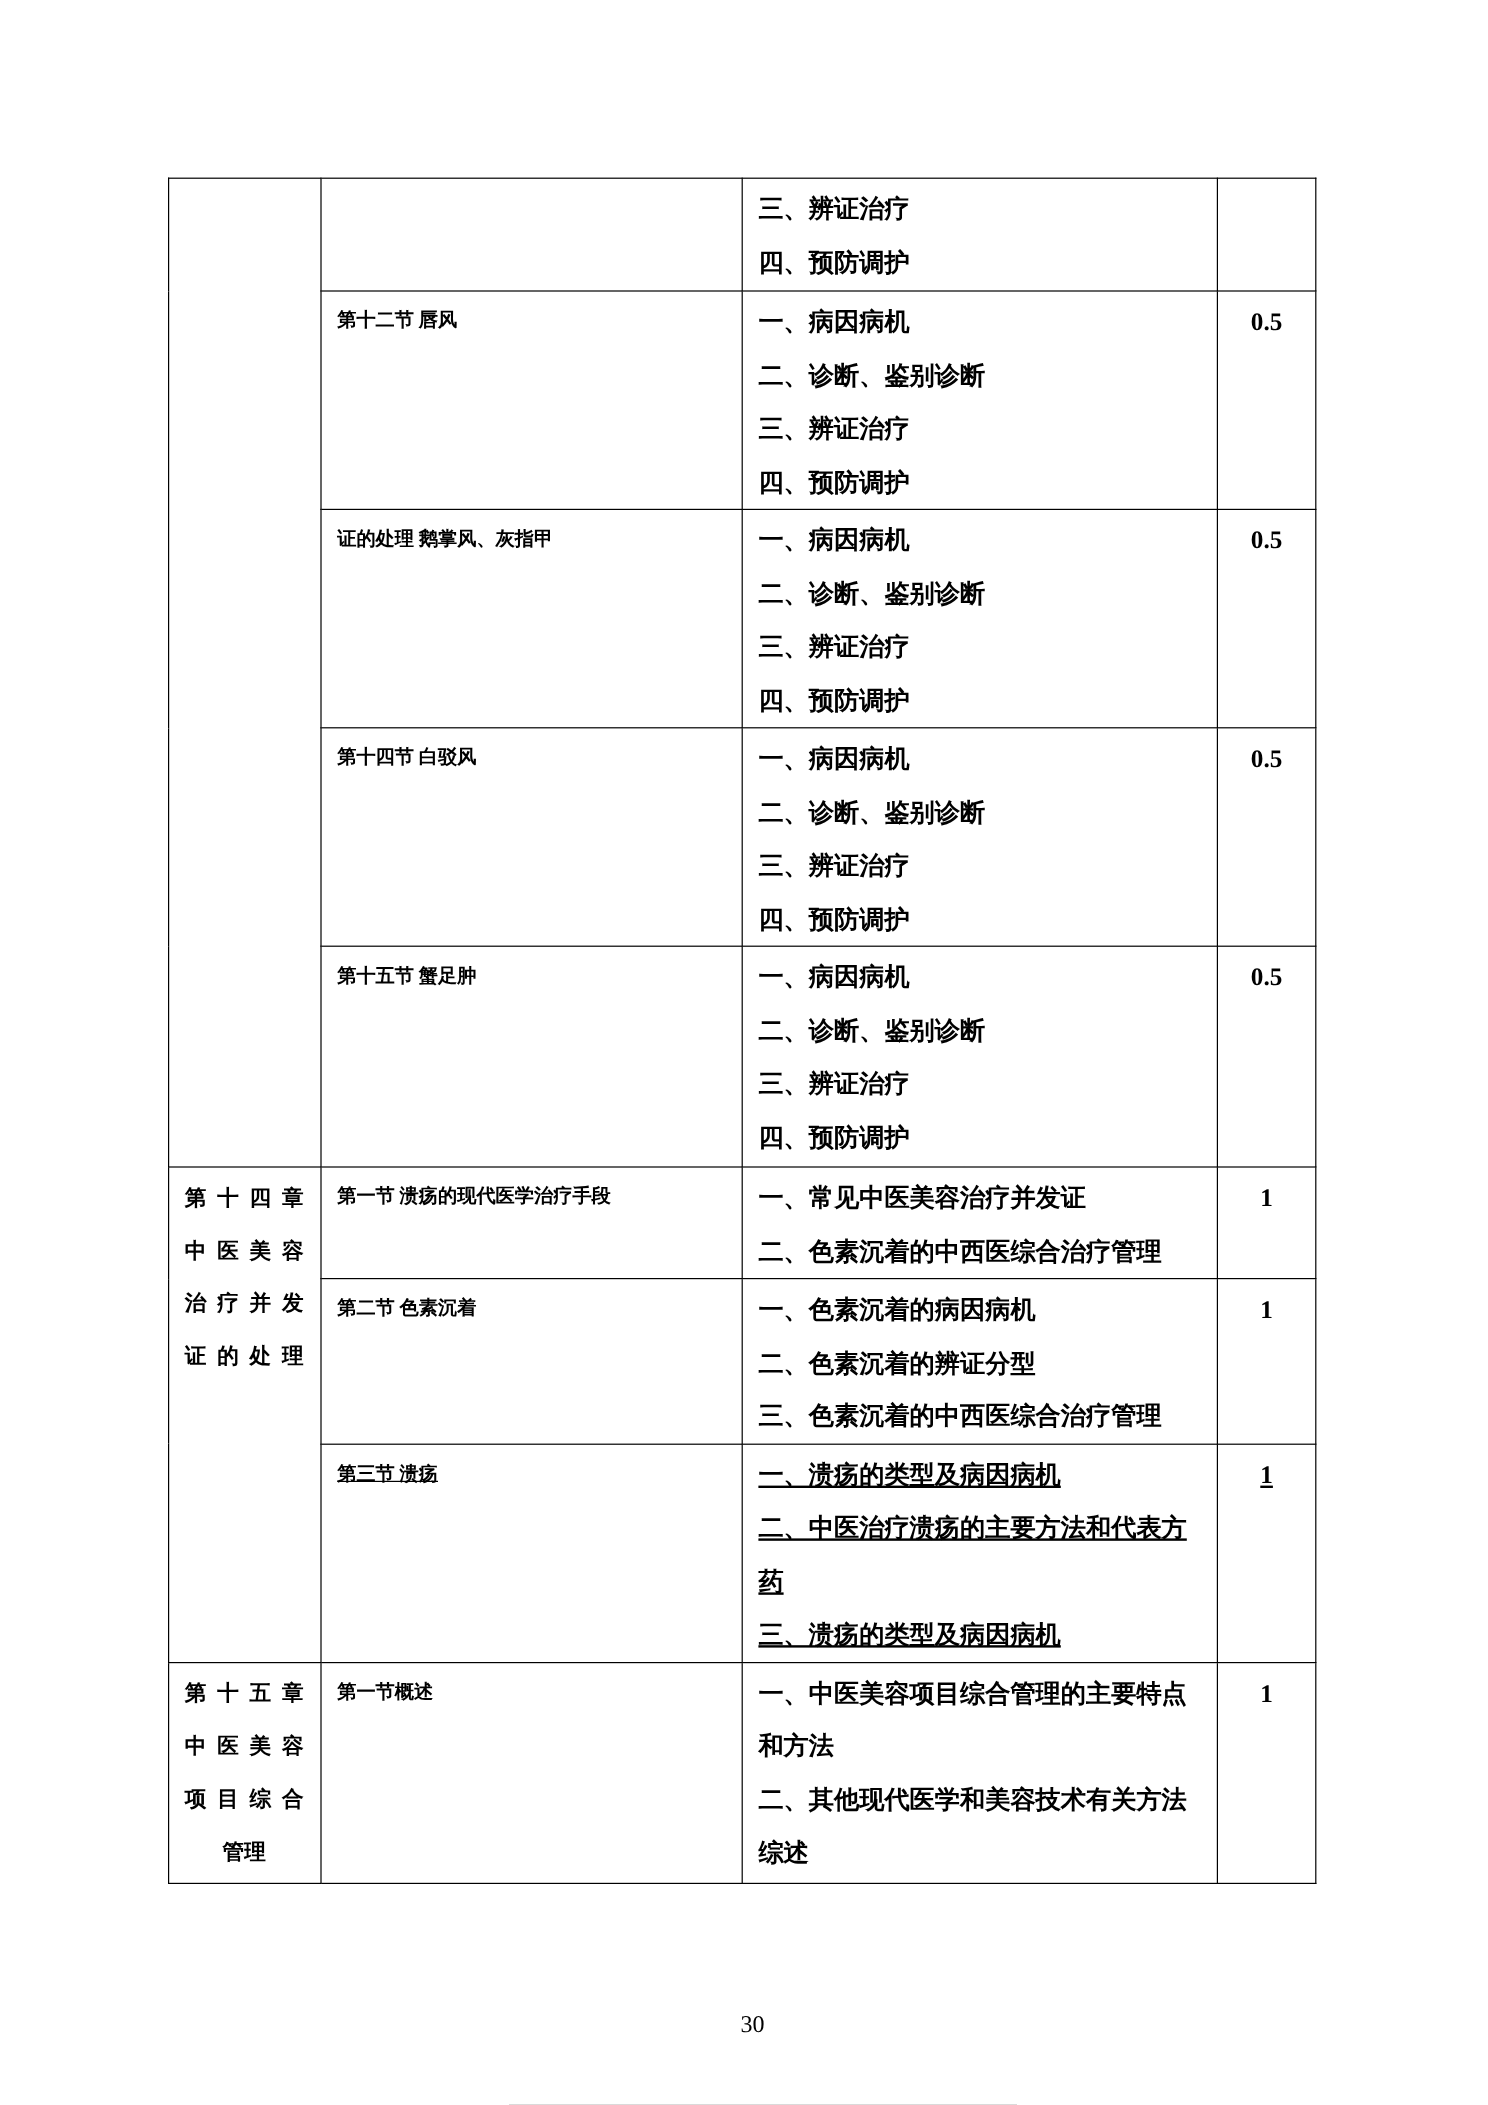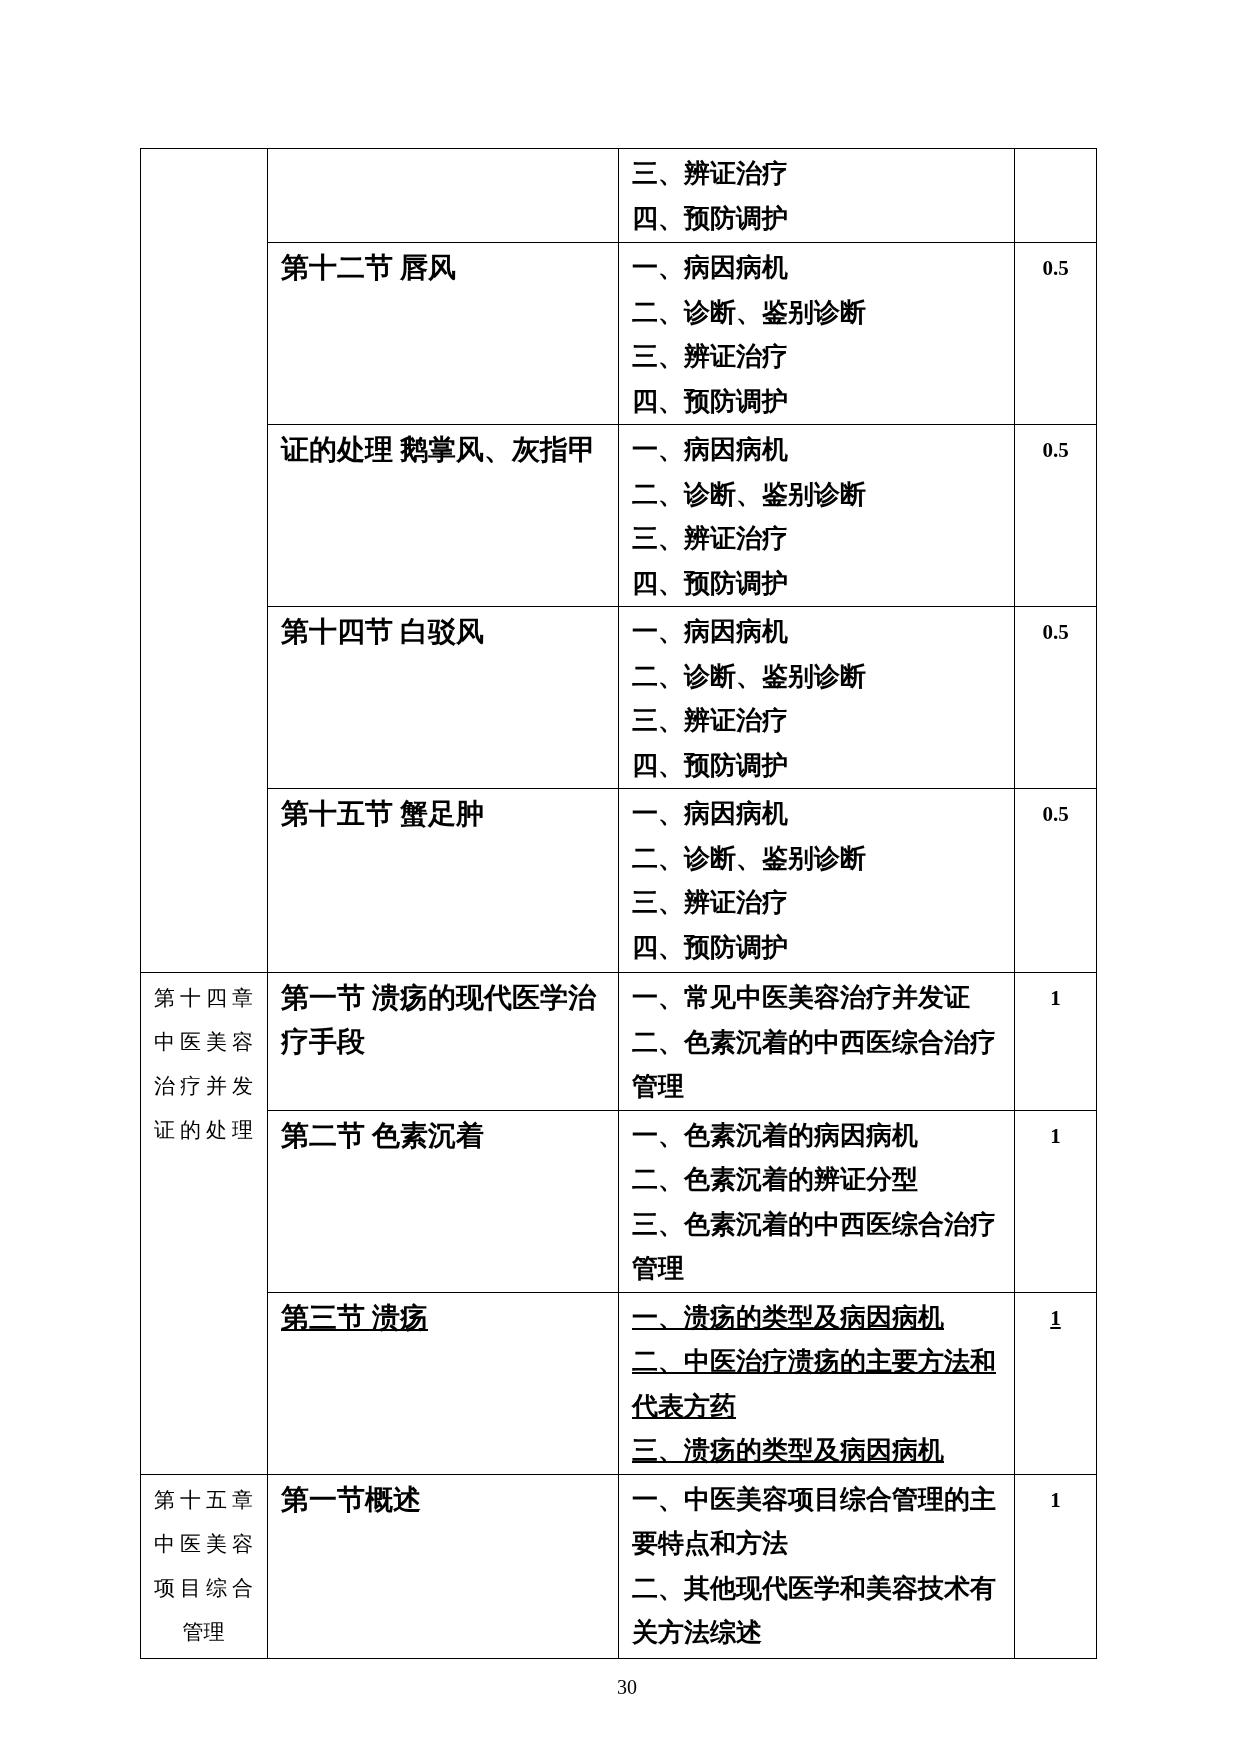--- a/index.html
+++ b/index.html
@@ -20,39 +20,39 @@
     table-layout:fixed;
   }
   table.syllabus td{
     border:1.5px solid #000;
     vertical-align:top;
     padding:0;
     overflow:hidden;
   }
   .chapter-cell-inner{
     padding:3px 14px 0 13px;
-    font-size:21px;
-    font-weight:normal;
+    font-size:18px;
+    font-weight:bold;
     line-height:44px;
   }
   .chapter-line{white-space:nowrap;text-align:center;}
   .chapter-line.spread{
     text-align:justify;
     -moz-text-align-last:justify;
     text-align-last:justify;
   }
   .section-cell-inner{
     padding:3px 10px 0 13px;
-    font-size:28px;
+    font-size:16px;
     font-weight:bold;
     line-height:44px;
   }
   .content-cell-inner{
     padding:3px 13px 0 13px;
-    font-size:26px;
+    font-size:21px;
     font-weight:bold;
     line-height:44.5px;
   }
   .content-item{
     margin:0;
     word-break:break-all;
   }
   .hours-cell-inner{
     padding-top:3px;
     text-align:center;

